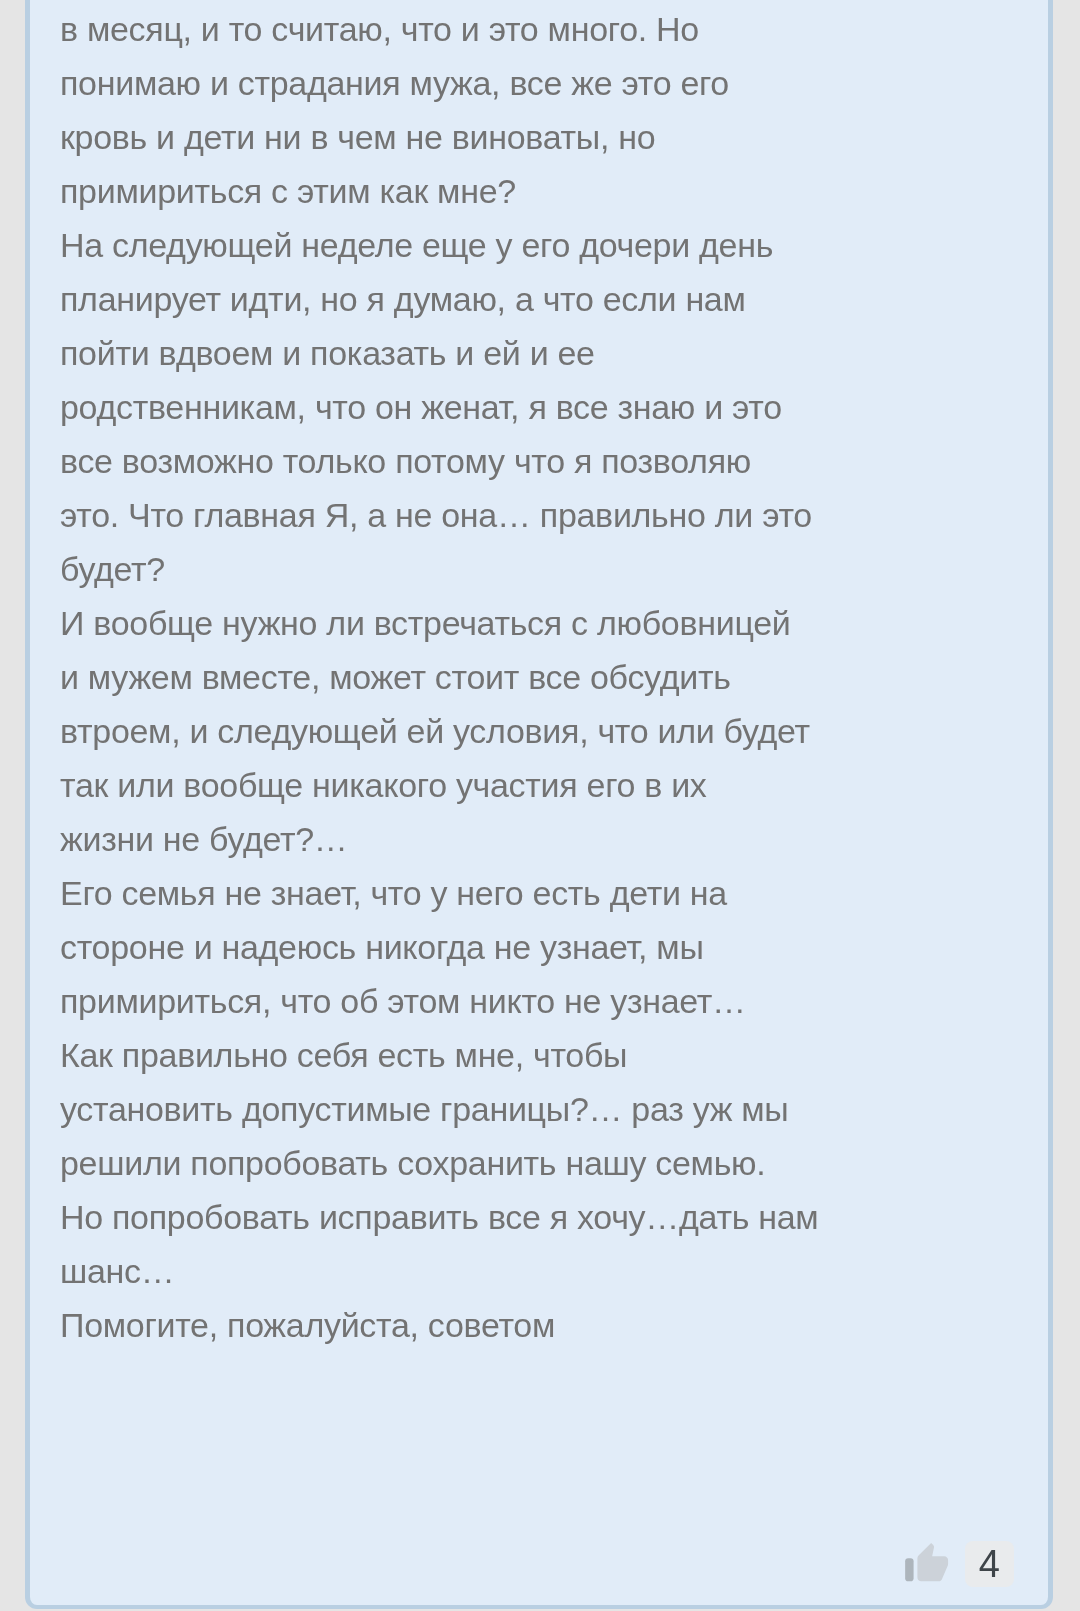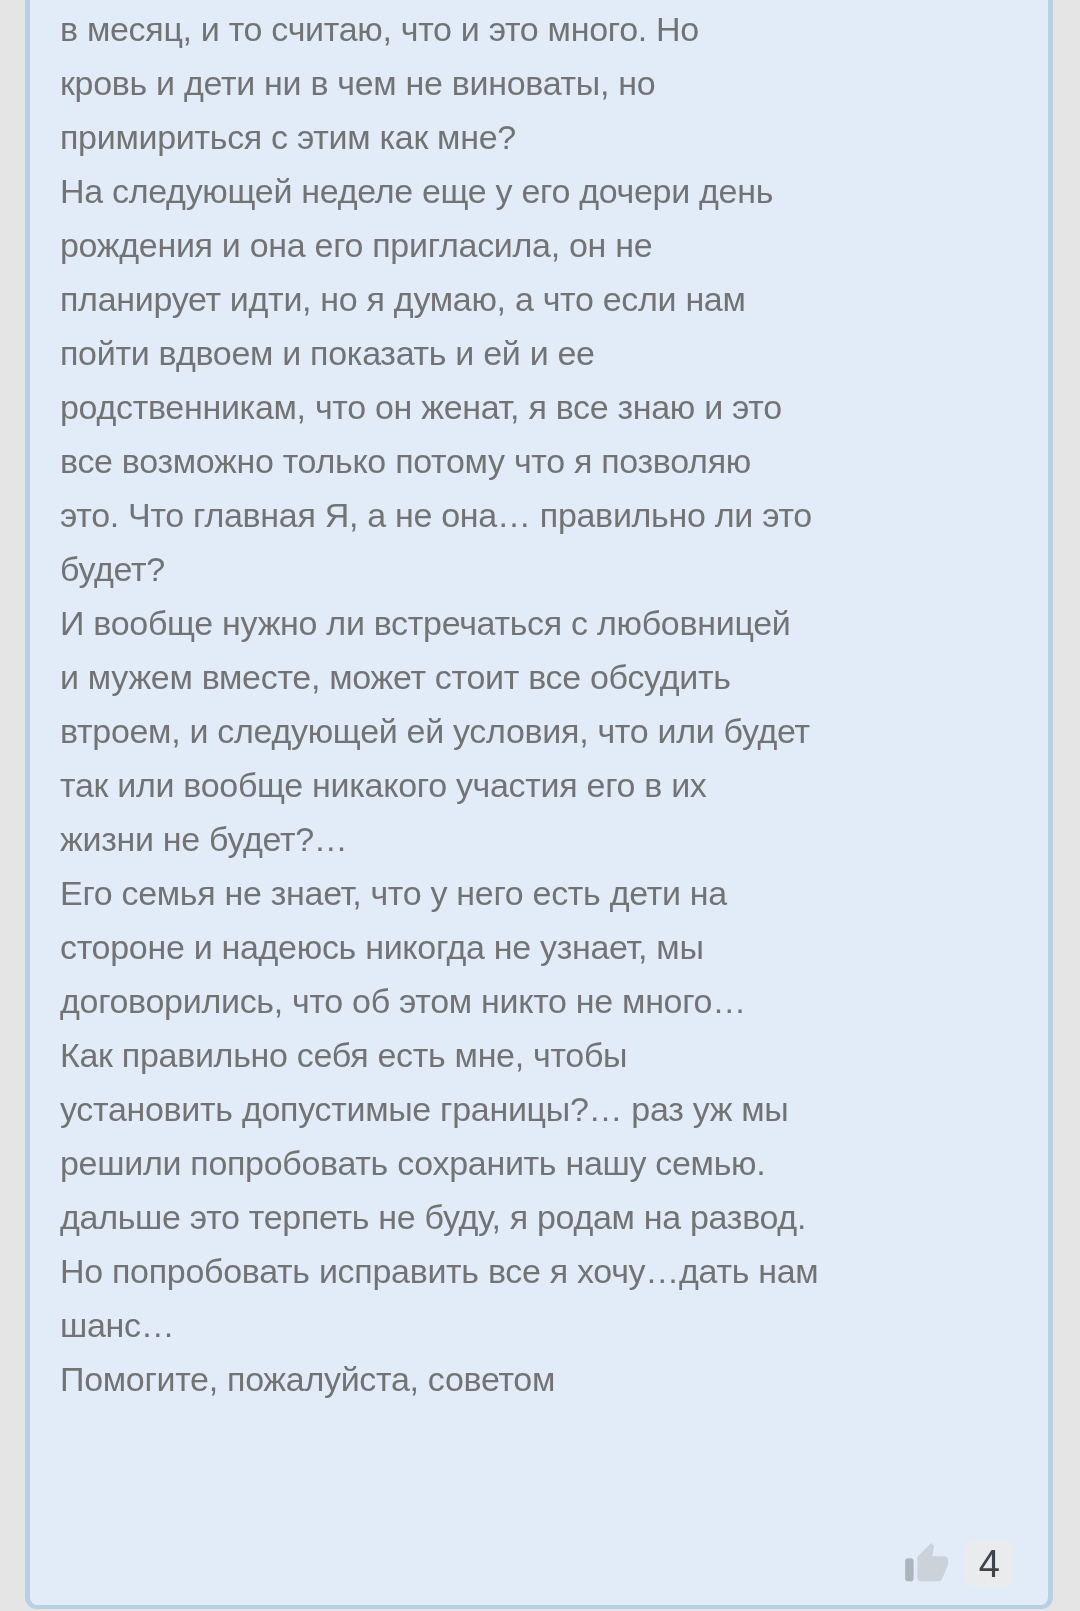--- a/index.html
+++ b/index.html
@@ -68,42 +68,41 @@
   }
 </style>
 </head>
 <body>
 
 <div class="page">
   <div class="card">
 
     <div class="post-text">
         <div class="text-line">в месяц, и то считаю, что и это много. Но</div>
+        <div class="text-line">понимаю и страдания мужа, все же это его</div>
         <div class="text-line">кровь и дети ни в чем не виноваты, но</div>
         <div class="text-line">примириться с этим как мне?</div>
         <div class="text-line">На следующей неделе еще у его дочери день</div>
-        <div class="text-line">рождения и она его пригласила, он не</div>
         <div class="text-line">планирует идти, но я думаю, а что если нам</div>
         <div class="text-line">пойти вдвоем и показать и ей и ее</div>
         <div class="text-line">родственникам, что он женат, я все знаю и это</div>
         <div class="text-line">все возможно только потому что я позволяю</div>
         <div class="text-line">это. Что главная Я, а не она… правильно ли это</div>
         <div class="text-line">будет?</div>
         <div class="text-line">И вообще нужно ли встречаться с любовницей</div>
         <div class="text-line">и мужем вместе, может стоит все обсудить</div>
         <div class="text-line">втроем, и следующей ей условия, что или будет</div>
         <div class="text-line">так или вообще никакого участия его в их</div>
         <div class="text-line">жизни не будет?…</div>
         <div class="text-line">Его семья не знает, что у него есть дети на</div>
         <div class="text-line">стороне и надеюсь никогда не узнает, мы</div>
-        <div class="text-line">договорились, что об этом никто не много…</div>
+        <div class="text-line">примириться, что об этом никто не узнает…</div>
         <div class="text-line">Как правильно себя есть мне, чтобы</div>
         <div class="text-line">установить допустимые границы?… раз уж мы</div>
         <div class="text-line">решили попробовать сохранить нашу семью.</div>
-        <div class="text-line">дальше это терпеть не буду, я родам на развод.</div>
         <div class="text-line">Но попробовать исправить все я хочу…дать нам</div>
         <div class="text-line">шанс…</div>
         <div class="text-line">Помогите, пожалуйста, советом</div>
       </div>
 
     <div class="like-row">
       <span class="thumb">
         <svg viewBox="0 0 24 24" xmlns="http://www.w3.org/2000/svg">
           <rect x="0.6" y="9" width="4.4" height="12" rx="1.6" fill="#adb5bc"></rect>
           <path fill="#ccd2d9" d="M23 10c0-1.1-.9-2-2-2h-6.31l.95-4.57.03-.32c0-.41-.17-.79-.44-1.06L14.17 1 7.58 7.59C7.22 7.95 7 8.45 7 9v10c0 1.1.9 2 2 2h9c.83 0 1.54-.5 1.84-1.22l3.02-7.05c.09-.23.14-.47.14-.73v-2z"></path>

